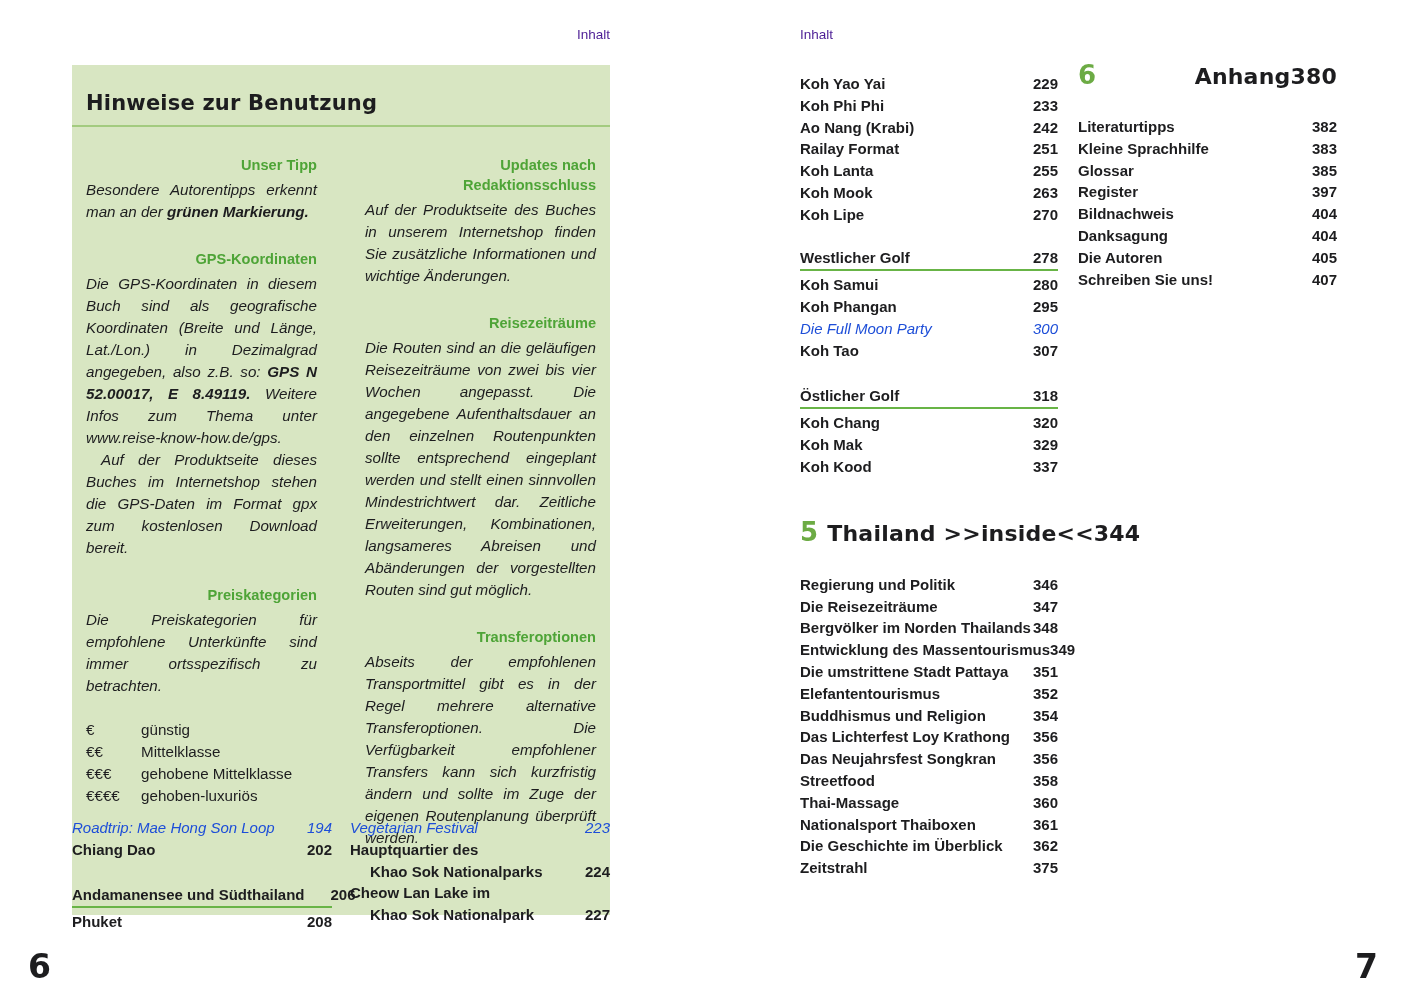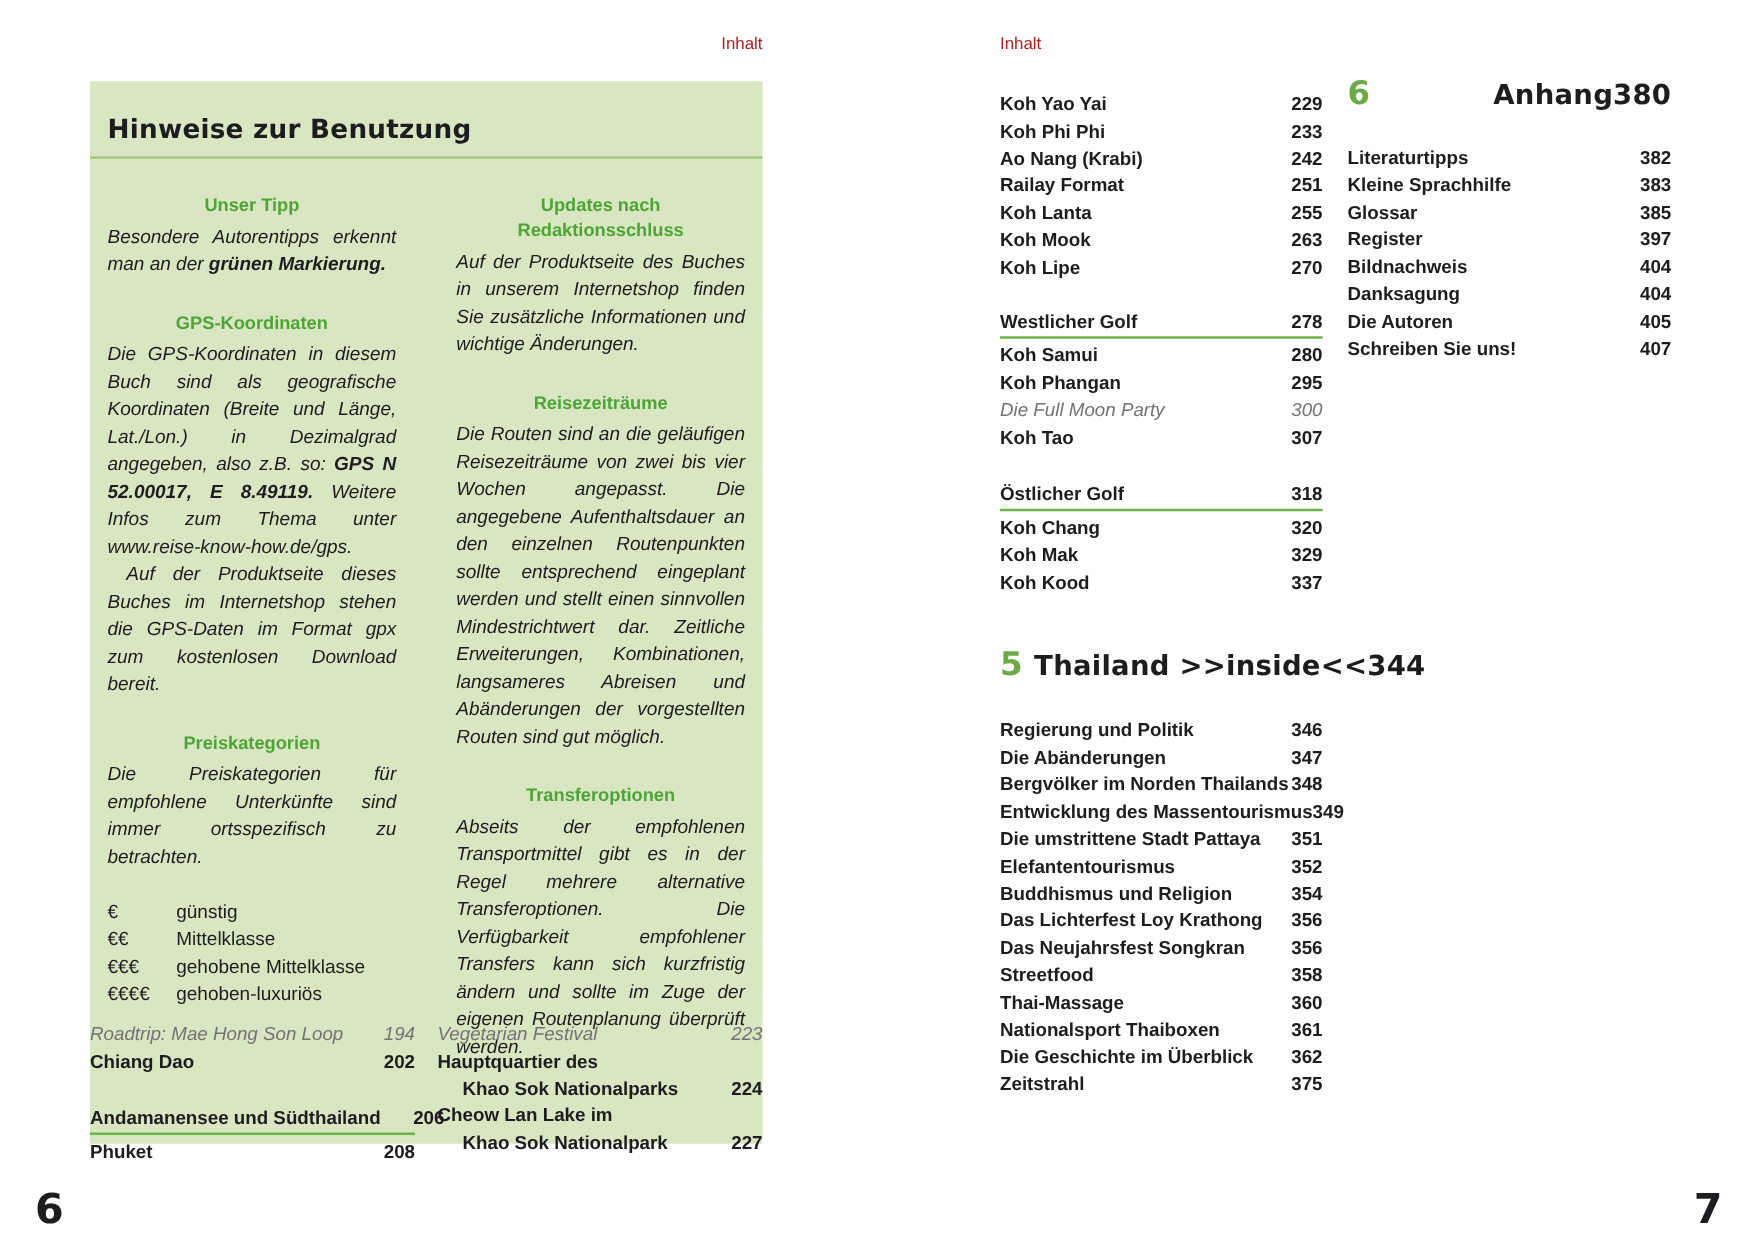--- a/index.html
+++ b/index.html
@@ -2,60 +2,60 @@
 <html><head>
 <meta charset="utf-8">
 <style>
   html,body{margin:0;padding:0;}
   body{
     width:1408px;height:1000px;position:relative;background:#ffffff;
     font-family:"Liberation Sans", sans-serif;color:#1d1d1f;
     overflow:hidden;
   }
   .inhalt-label{
-    position:absolute;top:27px;font-size:13.5px;color:#b91c1c;
+    position:absolute;top:27px;font-size:13.5px;color:#4c1d95;
   }
   #inhalt-left{left:540px;width:70px;text-align:right;}
   #inhalt-right{left:800px;}
 
   
   .hints-box{
     position:absolute;left:72px;top:65px;width:538px;height:850px;
     background:#d8e6c2;box-sizing:border-box;overflow:hidden;
   }
   .hints-title{
     padding:26px 14px 10px 14px;font-size:21px;font-weight:700;
     font-family:"DejaVu Sans", sans-serif;letter-spacing:.2px;
   }
   .hints-rule{height:2px;background:#a3cb7f;}
   .hints-cols{display:flex;padding:2px 14px 0 14px;gap:48px;}
   .hcol{width:232px;font-size:15.2px;line-height:22px;text-align:justify;}
   .hheading{
     color:#4ea437;font-weight:700;font-size:14.6px;margin:26px 0 4px 0;
-    text-align:center;line-height:20px;
+    text-align:right;line-height:20px;
   }
   .hcol p{margin:0;font-style:italic;}
   .hcol p.indent{text-indent:15px;}
   .legend{margin-top:22px;}
   .legend-row{display:flex;line-height:22px;text-align:left;}
   .legend-sym{width:55px;flex:0 0 55px;}
 
   
   .toc-col{position:absolute;box-sizing:border-box;}
   #toc-left-a{left:72px;top:817px;width:260px;}
   #toc-left-b{left:350px;top:817px;width:260px;}
   #toc-right-a{left:800px;top:73px;width:258px;}
   #toc-right-b{left:1078px;top:60px;width:259px;}
 
   .toc-row{
     display:flex;justify-content:space-between;align-items:baseline;
     font-size:15px;line-height:21.8px;font-weight:600;
   }
   .toc-row .lbl{white-space:nowrap;}
-  .toc-row.sub{font-style:italic;color:#737373;font-weight:400;justify-content:space-between;}
+  .toc-row.sub{font-style:italic;color:#1d4ed8;font-weight:400;justify-content:space-between;}
   .toc-row.section{
     font-weight:700;border-bottom:2px solid #68b446;
     padding-bottom:1px;margin-bottom:3px;gap:26px;
   }
   .toc-row.indent .lbl{padding-left:20px;}
   .gap-s{margin-top:21px;}
   .gap-m{margin-top:23px;}
   .chapter-row{
     display:flex;justify-content:space-between;align-items:baseline;
     font-family:"DejaVu Sans", sans-serif;font-weight:700;
@@ -231,21 +231,21 @@
     <div class="chapter-row chapter-mid">
       <span class="ch-num">5</span>
       <span class="ch-lbl">Thailand &gt;&gt;inside&lt;&lt;</span>
       <span class="ch-page">344</span>
     </div>
     <div class="toc-row">
       <span class="lbl">Regierung und Politik</span>
       <span class="num">346</span>
     </div>
     <div class="toc-row">
-      <span class="lbl">Die Abänderungen</span>
+      <span class="lbl">Die Reisezeiträume</span>
       <span class="num">347</span>
     </div>
     <div class="toc-row">
       <span class="lbl">Bergvölker im Norden Thailands</span>
       <span class="num">348</span>
     </div>
     <div class="toc-row">
       <span class="lbl">Entwicklung des Massentourismus</span>
       <span class="num">349</span>
     </div>

